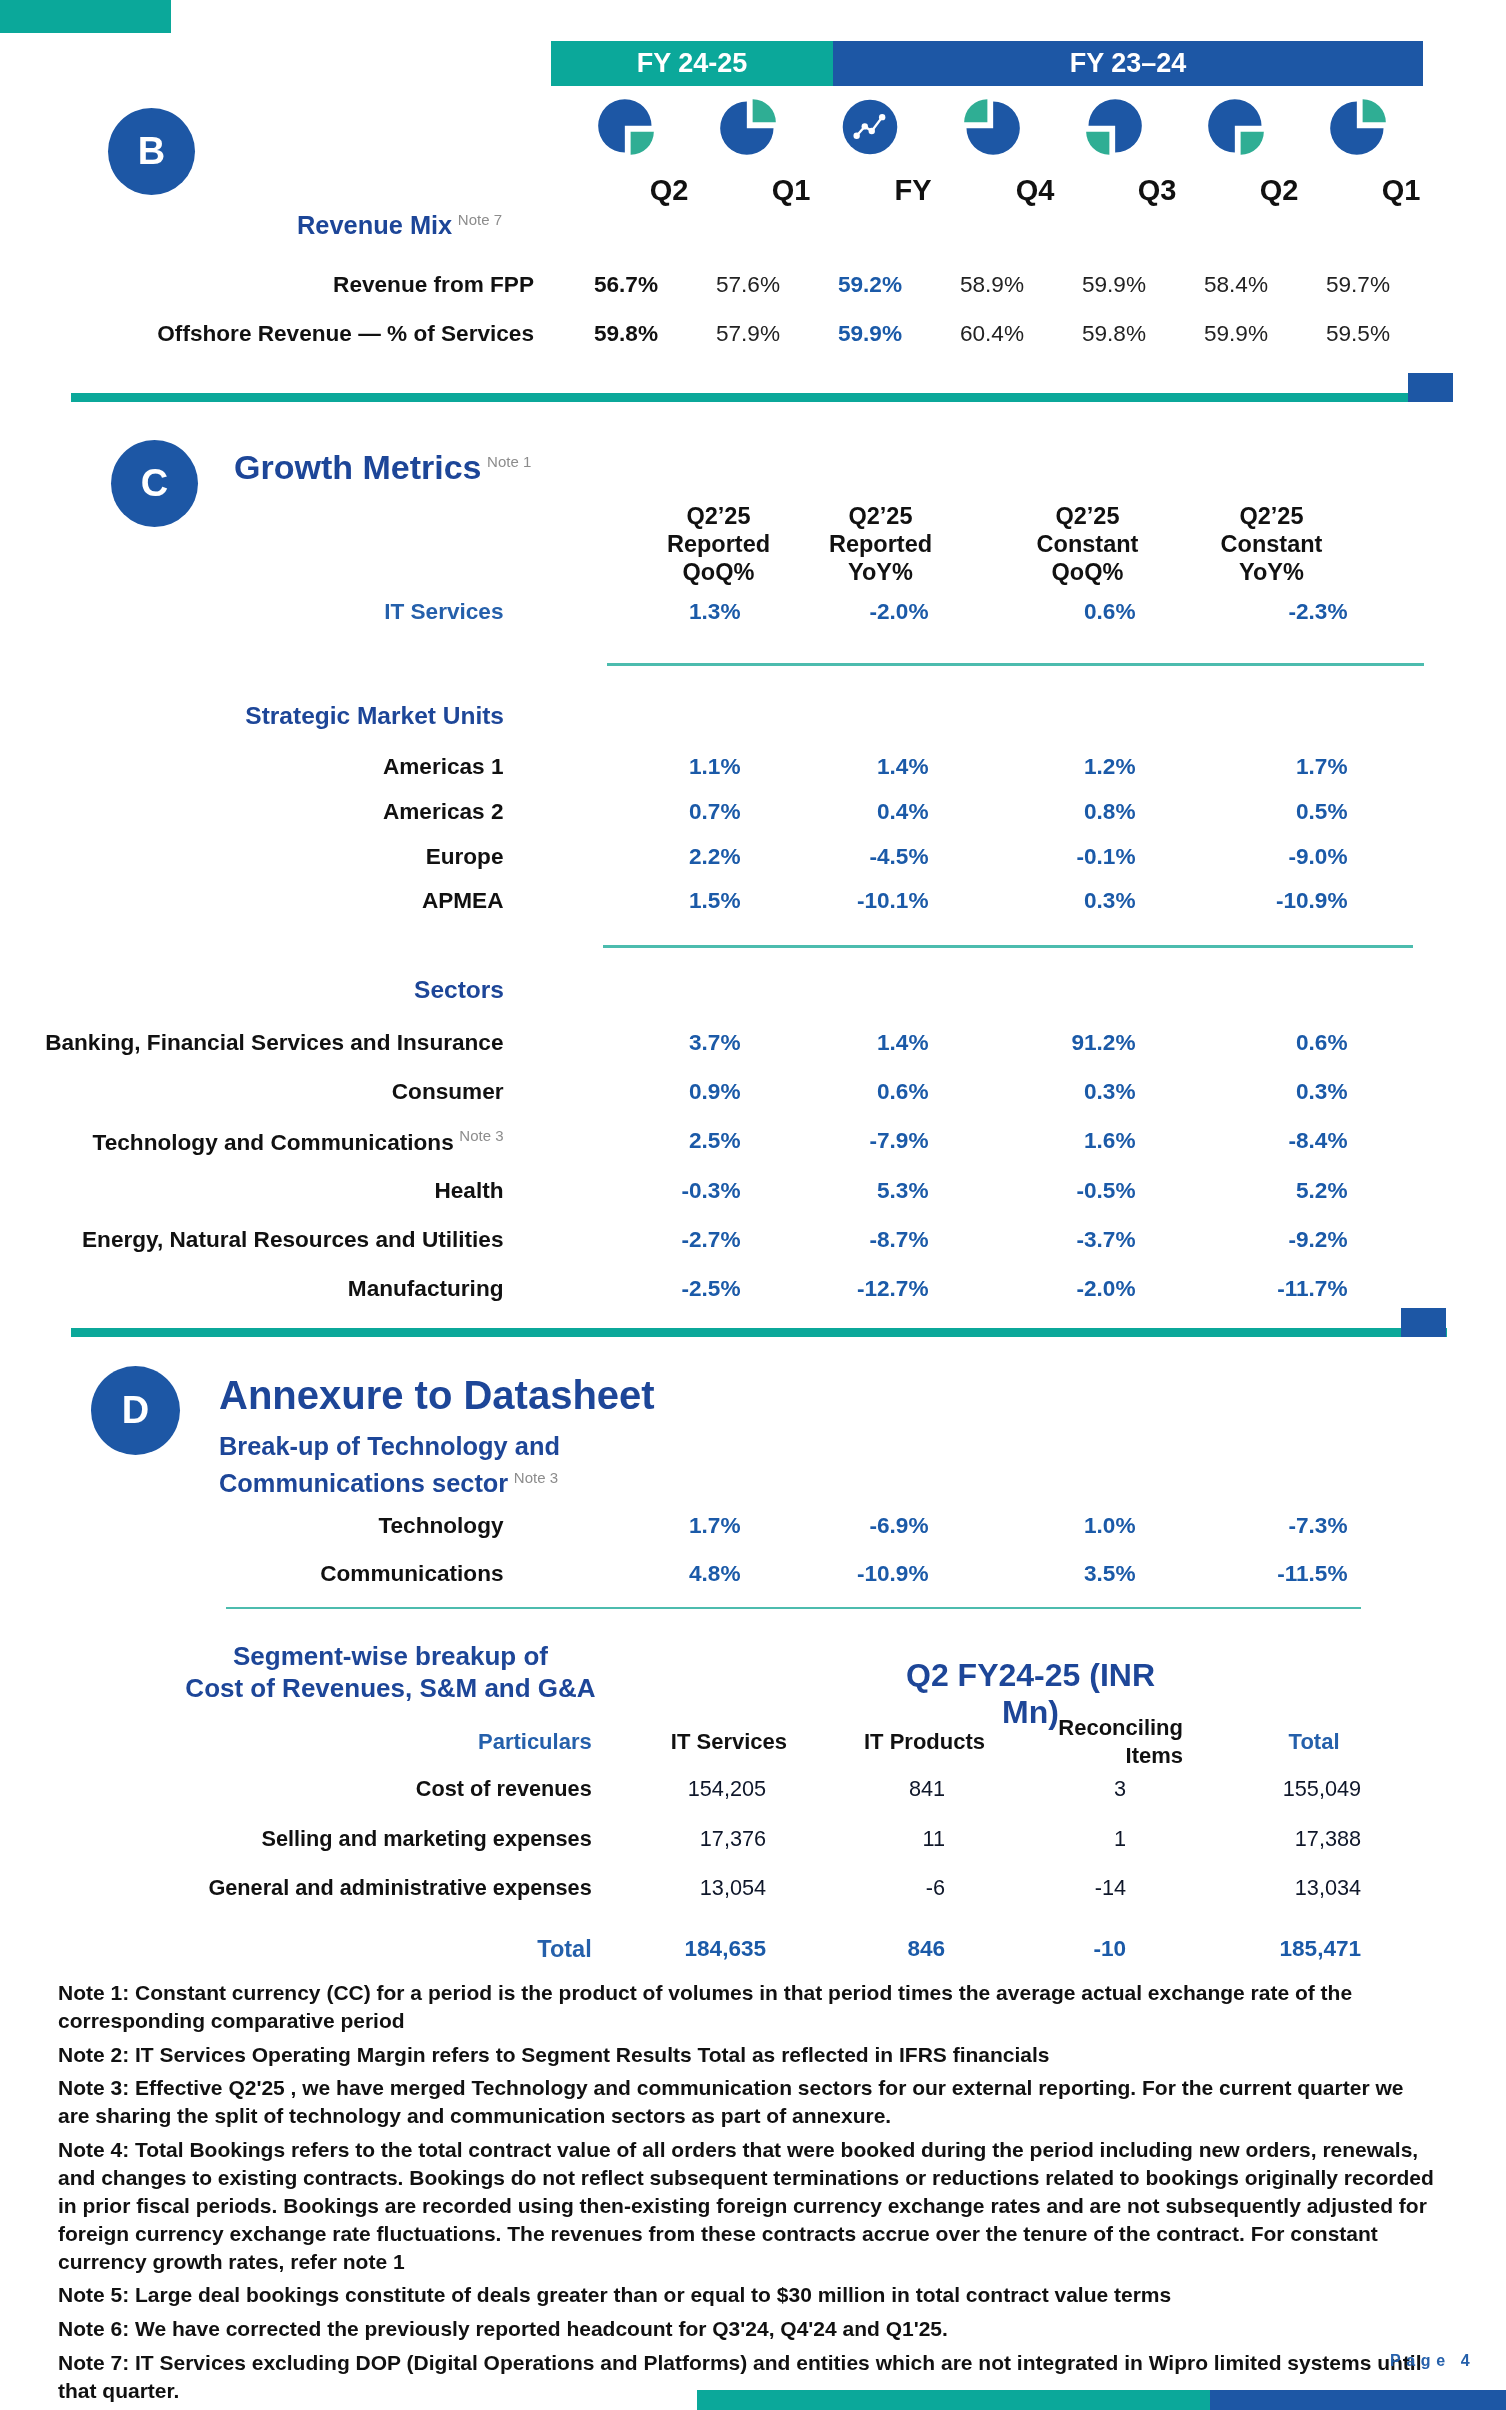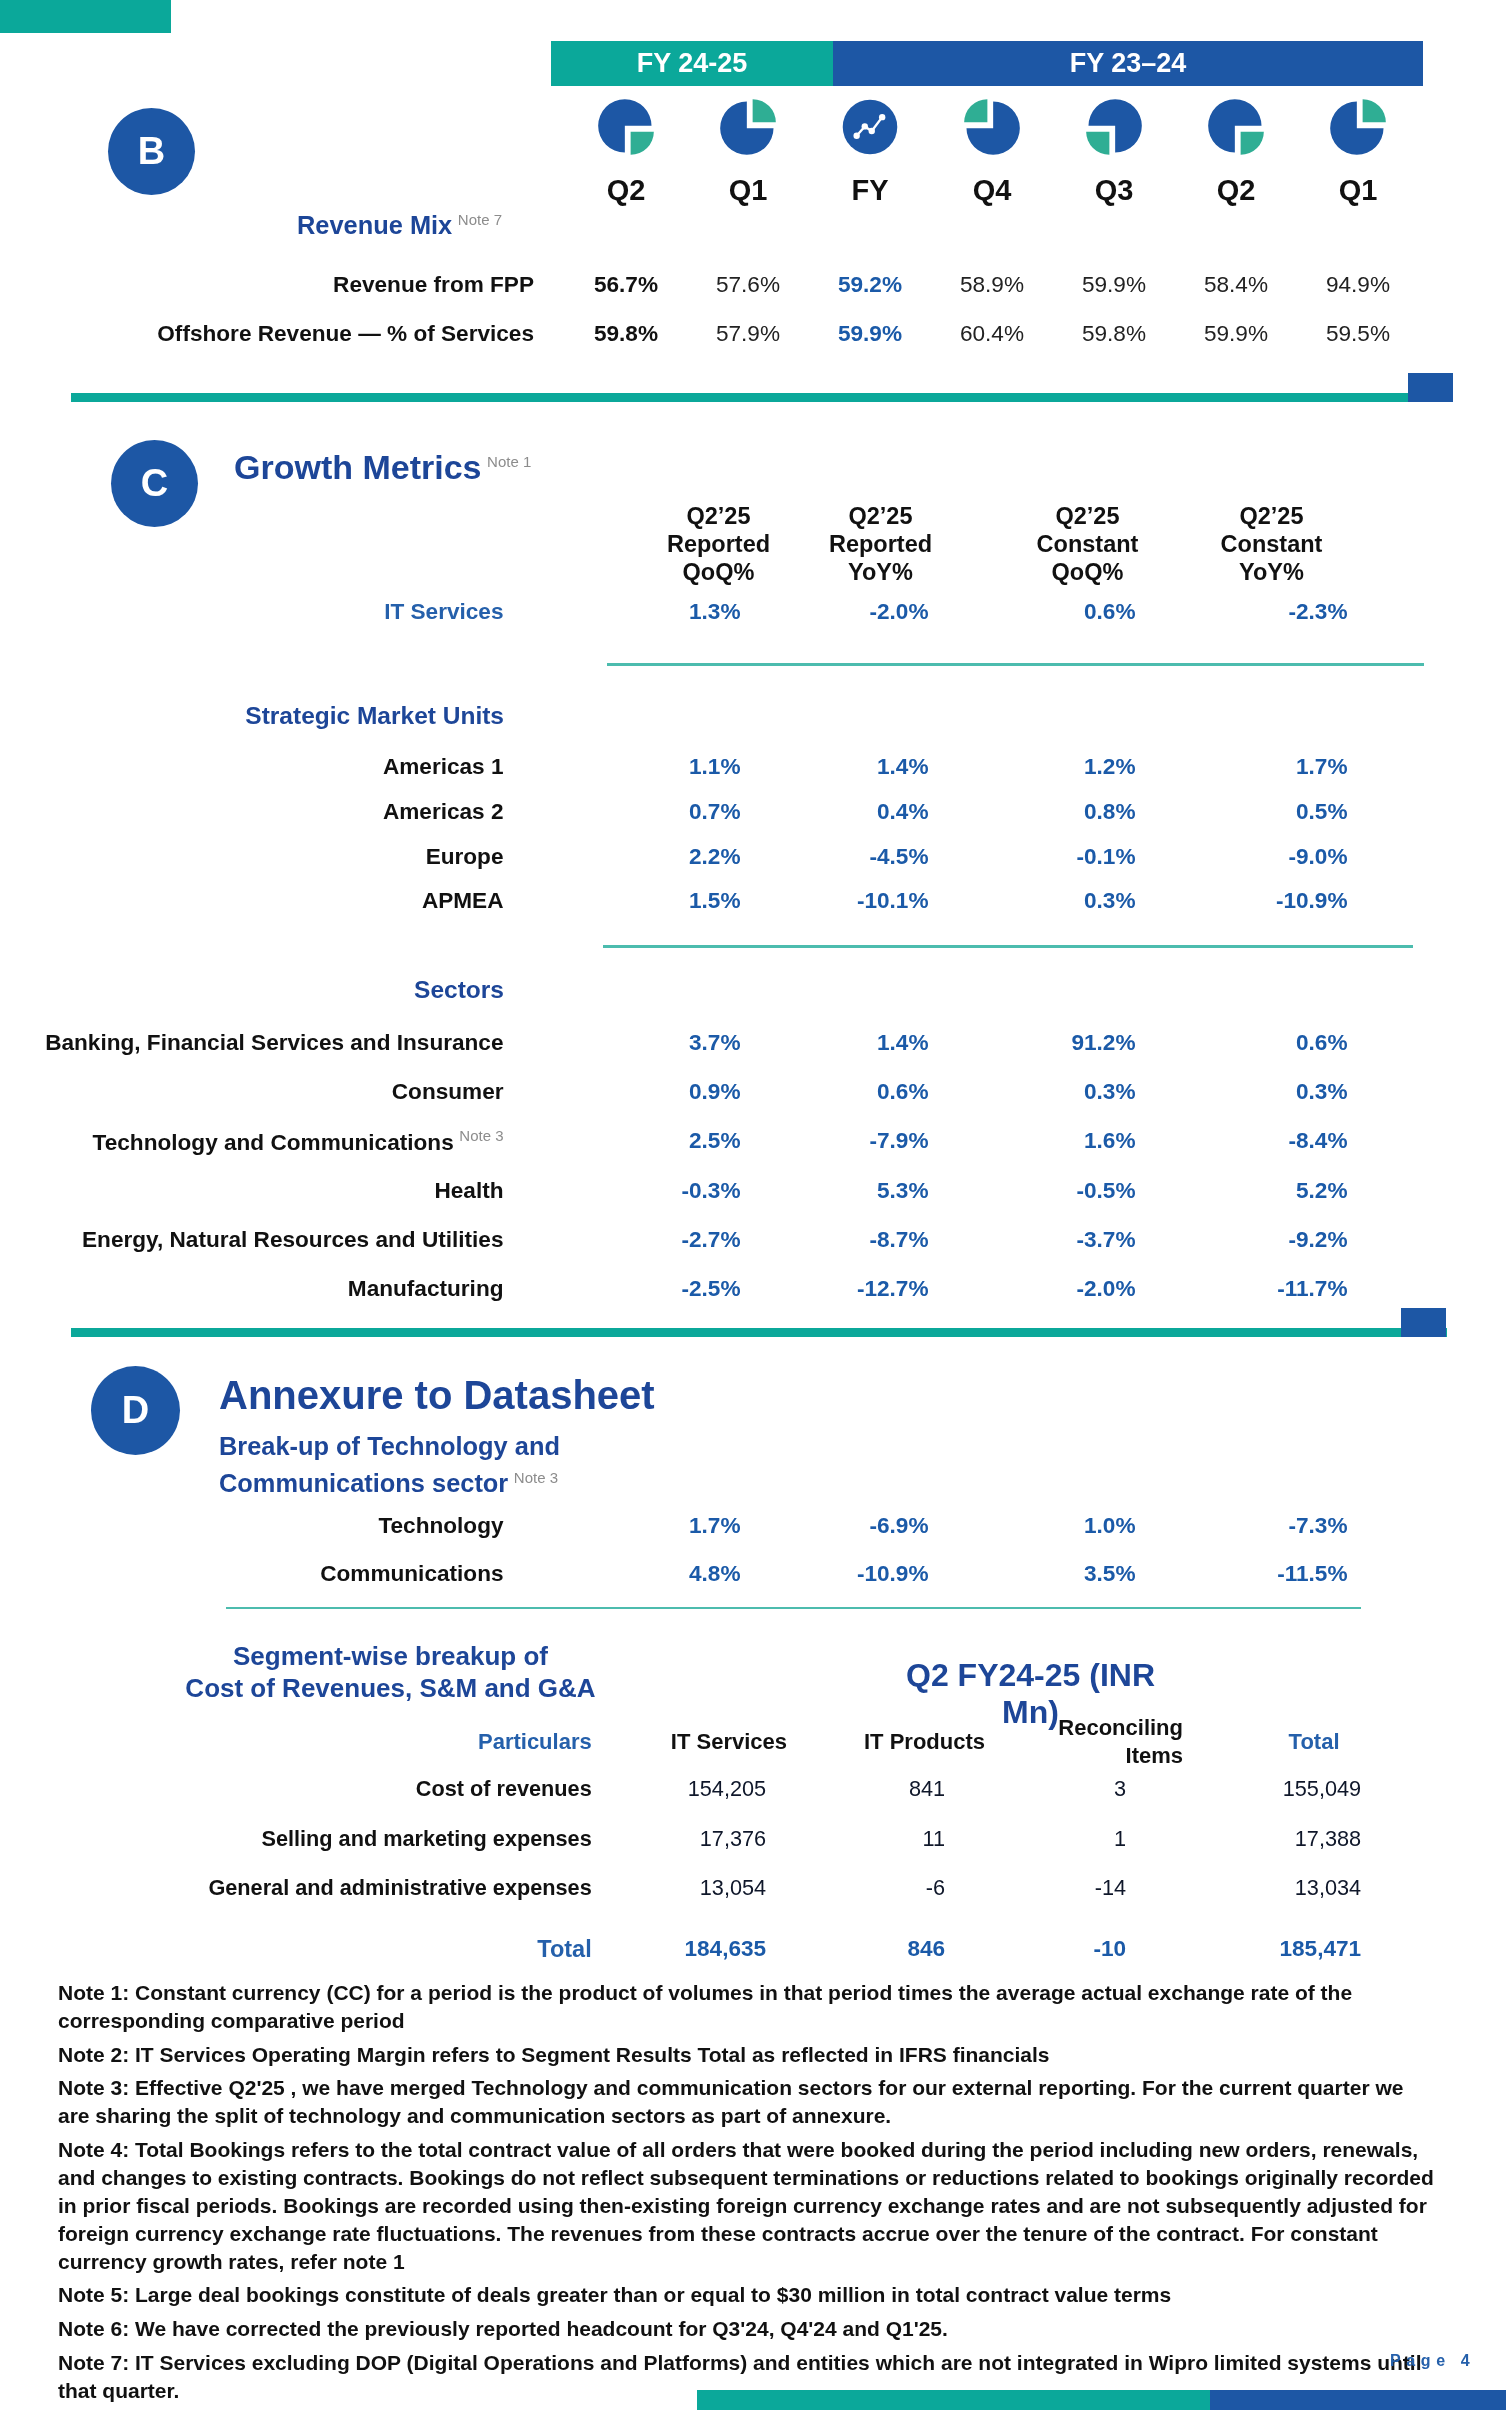--- a/index.html
+++ b/index.html
@@ -18,21 +18,21 @@
           display:flex;align-items:center;justify-content:center;}
   #banner-cur{left:551px;width:282px;background:#0ba89a;}
   #banner-prev{left:833px;width:590px;background:#1d57a5;}
   
   .grid7{position:absolute;left:0;width:1450px;display:grid;
          grid-template-columns:565px repeat(7,122px);align-items:center;}
   #icons-row{top:94px;height:66px;}
   .icon-cell{display:flex;justify-content:center;align-items:center;}
   svg.pie{width:58px;height:58px;}
   .rot90{transform:rotate(90deg);} .rot180{transform:rotate(180deg);} .rot270{transform:rotate(270deg);}
-  #qlabels-row{top:171px;height:38px;}
+  #qlabels-row{top:171px;height:38px;padding-left:43px;}
   .qcell{text-align:center;font-size:29px;font-weight:bold;color:#111;}
   #rmx-title{position:absolute;left:297px;top:211px;font-size:25.4px;font-weight:bold;color:#1d4698;}
   sup.note{color:#8c8c8c;font-weight:normal;font-size:15px;margin-left:5.6px;vertical-align:super;}
   .b-row{height:38px;}
   #b-row-0{top:266px;} #b-row-1{top:315px;}
   .b-label{text-align:right;padding-right:31px;font-weight:bold;font-size:22.6px;color:#111;}
   .b-val{text-align:center;font-size:22.6px;color:#222;}
   .b-val.cur{font-weight:bold;color:#111;}
   .b-val.fy{font-weight:bold;color:#1b5aa8;}
   
@@ -171,21 +171,21 @@
   </div>
 
   <div class="grid7 b-row" id="b-row-0">
     <div class="b-label">Revenue from FPP</div>
     <div class="b-val cur">56.7%</div>
     <div class="b-val">57.6%</div>
     <div class="b-val fy">59.2%</div>
     <div class="b-val">58.9%</div>
     <div class="b-val">59.9%</div>
     <div class="b-val">58.4%</div>
-    <div class="b-val">94.9%</div>
+    <div class="b-val">59.7%</div>
   </div>
   <div class="grid7 b-row" id="b-row-1">
     <div class="b-label">Offshore Revenue — % of Services</div>
     <div class="b-val cur">59.8%</div>
     <div class="b-val">57.9%</div>
     <div class="b-val fy">59.9%</div>
     <div class="b-val">60.4%</div>
     <div class="b-val">59.8%</div>
     <div class="b-val">59.9%</div>
     <div class="b-val">59.5%</div>

